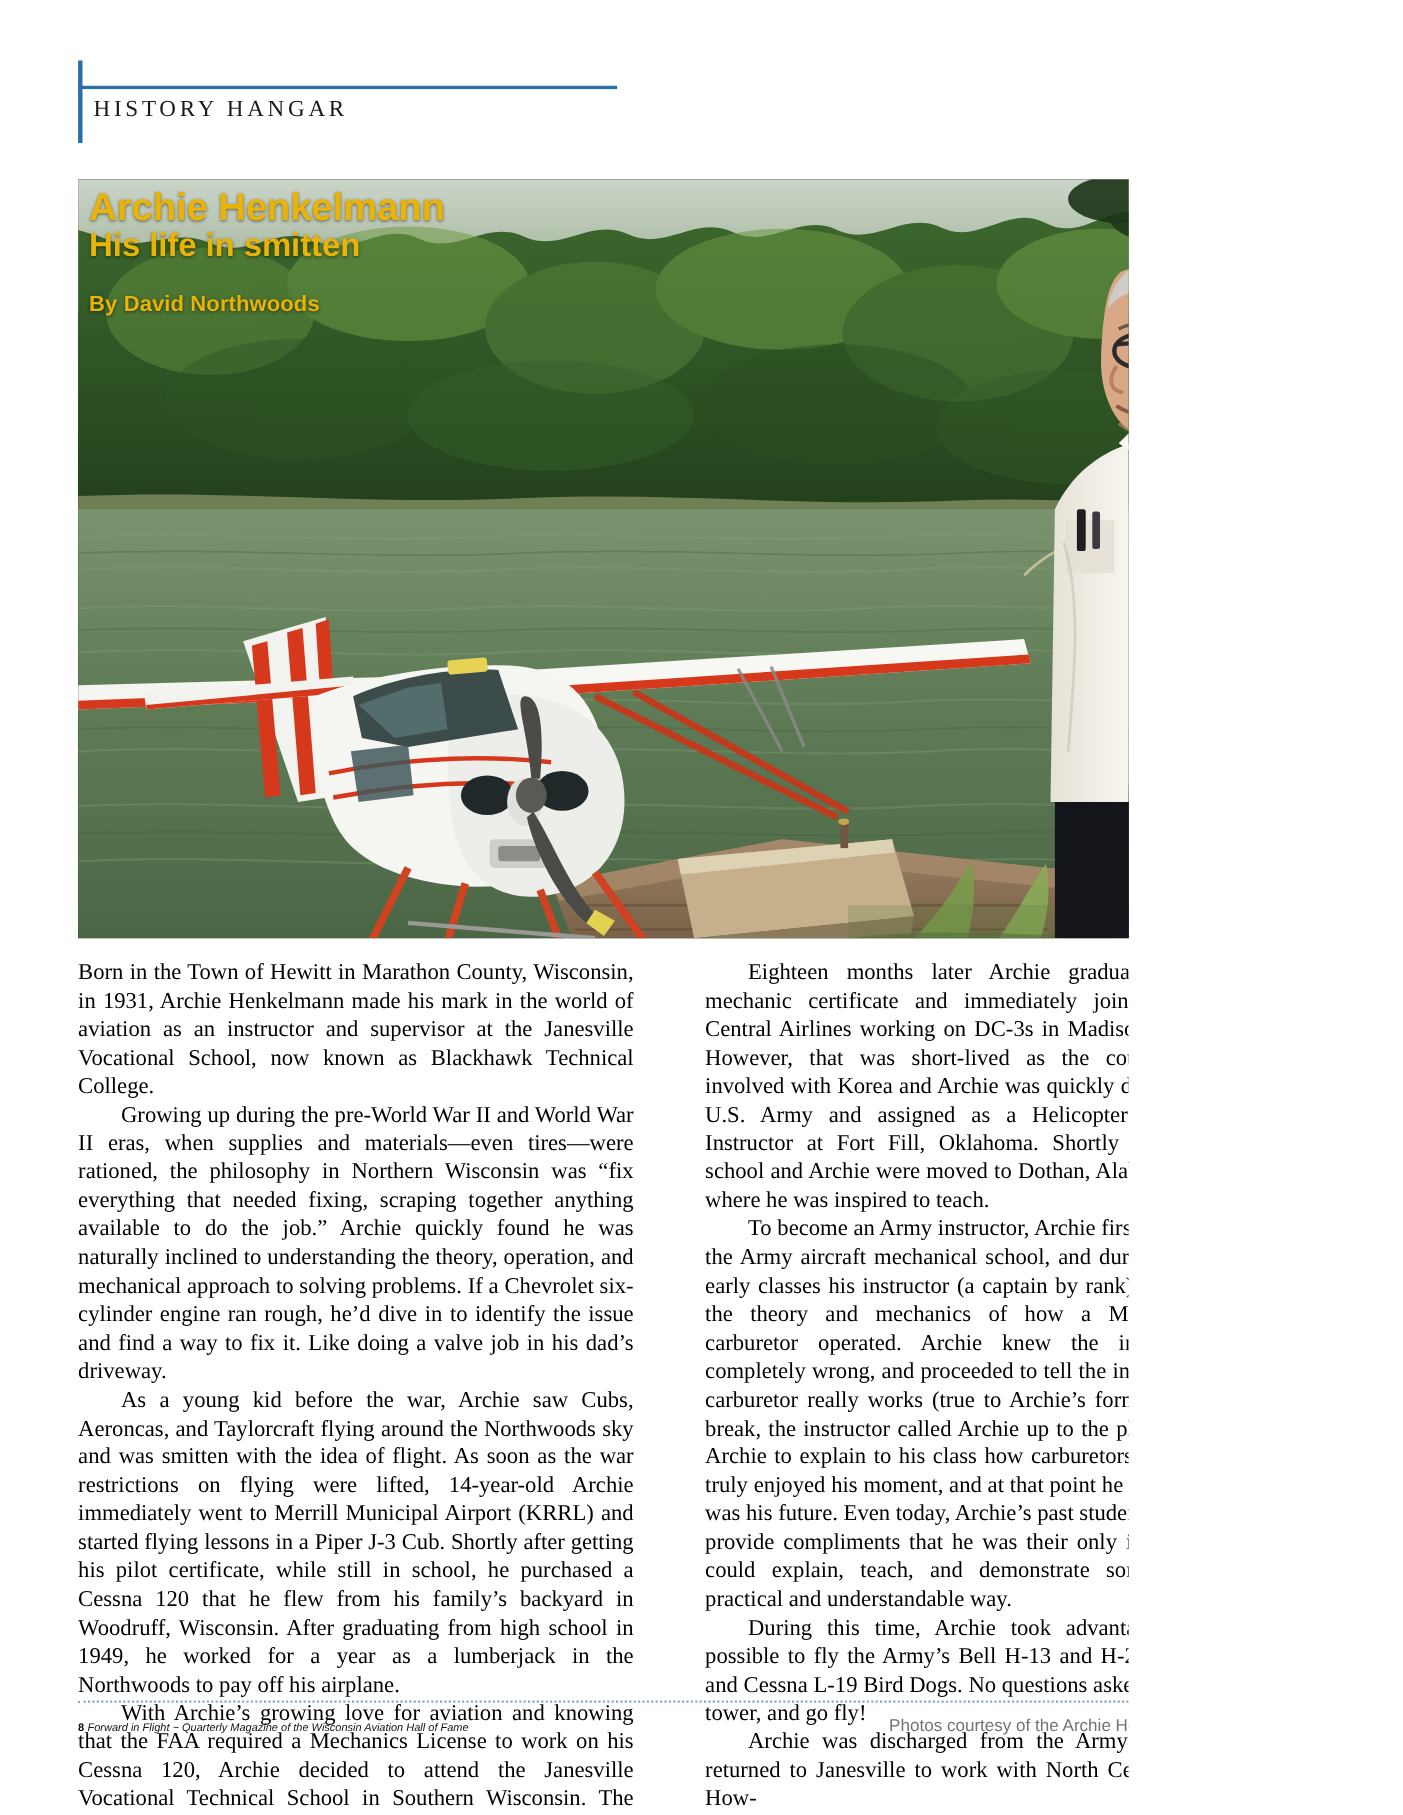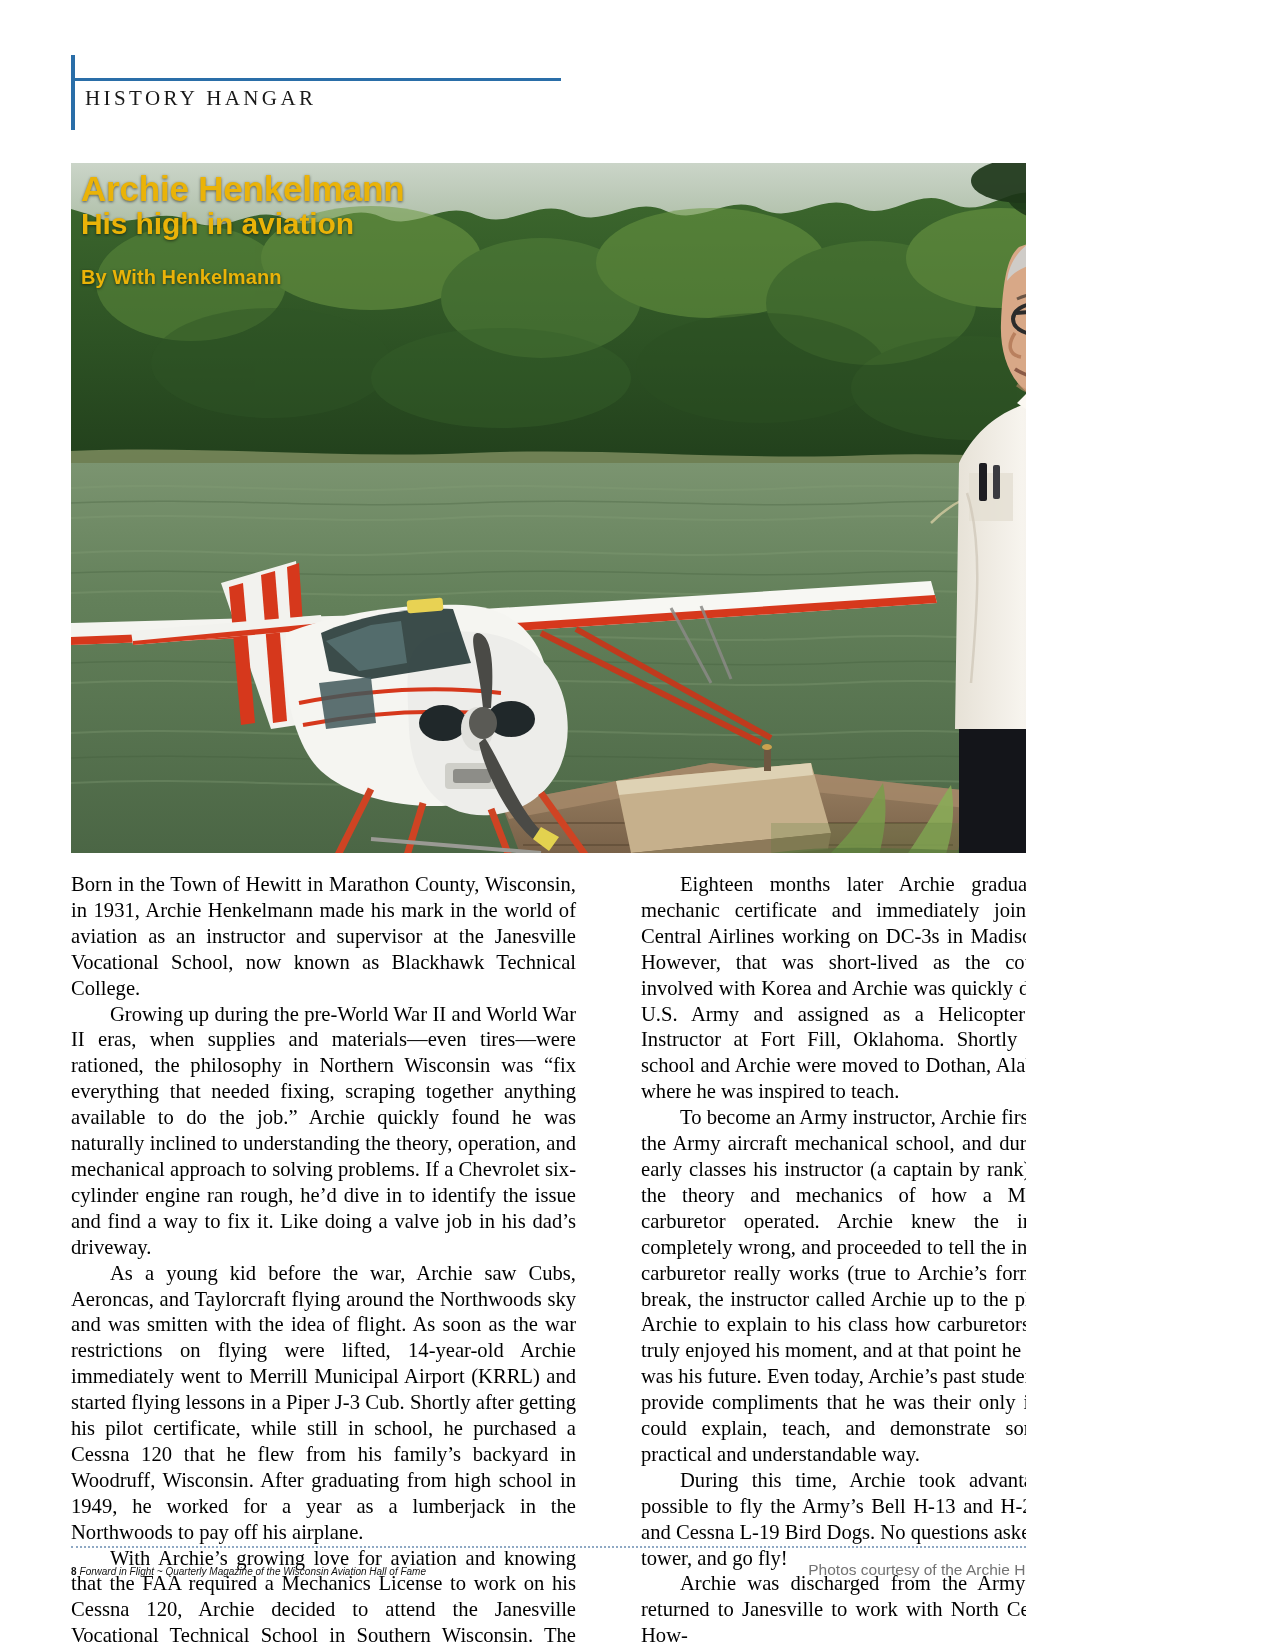--- a/index.html
+++ b/index.html
@@ -423,22 +423,22 @@
         <path d="M944,170 C936,182 938,192 950,194" stroke="#b9805e" stroke-width="3.5" fill="none"></path>
 
         <path d="M944,206 C958,216 978,216 992,208" stroke="#8a5a46" stroke-width="3.5" fill="none"></path>
 
         <path d="M946,222 C964,236 990,236 1006,224" stroke="#c08c68" stroke-width="3" fill="none" opacity="0.6"></path>
       </g>
     </svg>
 
     <div class="photo-overlay-text">
       <div class="ph-title">Archie Henkelmann</div>
-      <div class="ph-subtitle">His high in aviation</div>
-      <div class="ph-byline">By With Henkelmann</div>
+      <div class="ph-subtitle">His life in smitten</div>
+      <div class="ph-byline">By David Northwoods</div>
     </div>
   </div>
 
   <div class="cols">
     <div class="col">
       <p>Born in the Town of Hewitt in Marathon County, Wisconsin, in 1931, Archie Henkelmann made his mark in the world of aviation as an instructor and supervisor at the Janesville Vocational School, now known as Blackhawk Technical College.</p>
       <p class="indent">Growing up during the pre-World War II and World War II eras, when supplies and materials—even tires—were rationed, the philosophy in Northern Wisconsin was “fix everything that needed fixing, scraping together anything available to do the job.” Archie quickly found he was naturally inclined to understanding the theory, operation, and mechanical approach to solving problems. If a Chevrolet six-cylinder engine ran rough, he’d dive in to identify the issue and find a way to fix it. Like doing a valve job in his dad’s driveway.</p>
       <p class="indent">As a young kid before the war, Archie saw Cubs, Aeroncas, and Taylorcraft flying around the Northwoods sky and was smitten with the idea of flight. As soon as the war restrictions on flying were lifted, 14-year-old Archie immediately went to Merrill Municipal Airport (KRRL) and started flying lessons in a Piper J-3 Cub. Shortly after getting his pilot certificate, while still in school, he purchased a Cessna 120 that he flew from his family’s backyard in Woodruff, Wisconsin. After graduating from high school in 1949, he worked for a year as a lumberjack in the Northwoods to pay off his airplane.</p>
       <p class="indent">With Archie’s growing love for aviation and knowing that the FAA required a Mechanics License to work on his Cessna 120, Archie decided to attend the Janesville Vocational Technical School in Southern Wisconsin. The school had one instructor, Ben Kellogg, and about 10 students. While in Ja-</p>
     </div>

